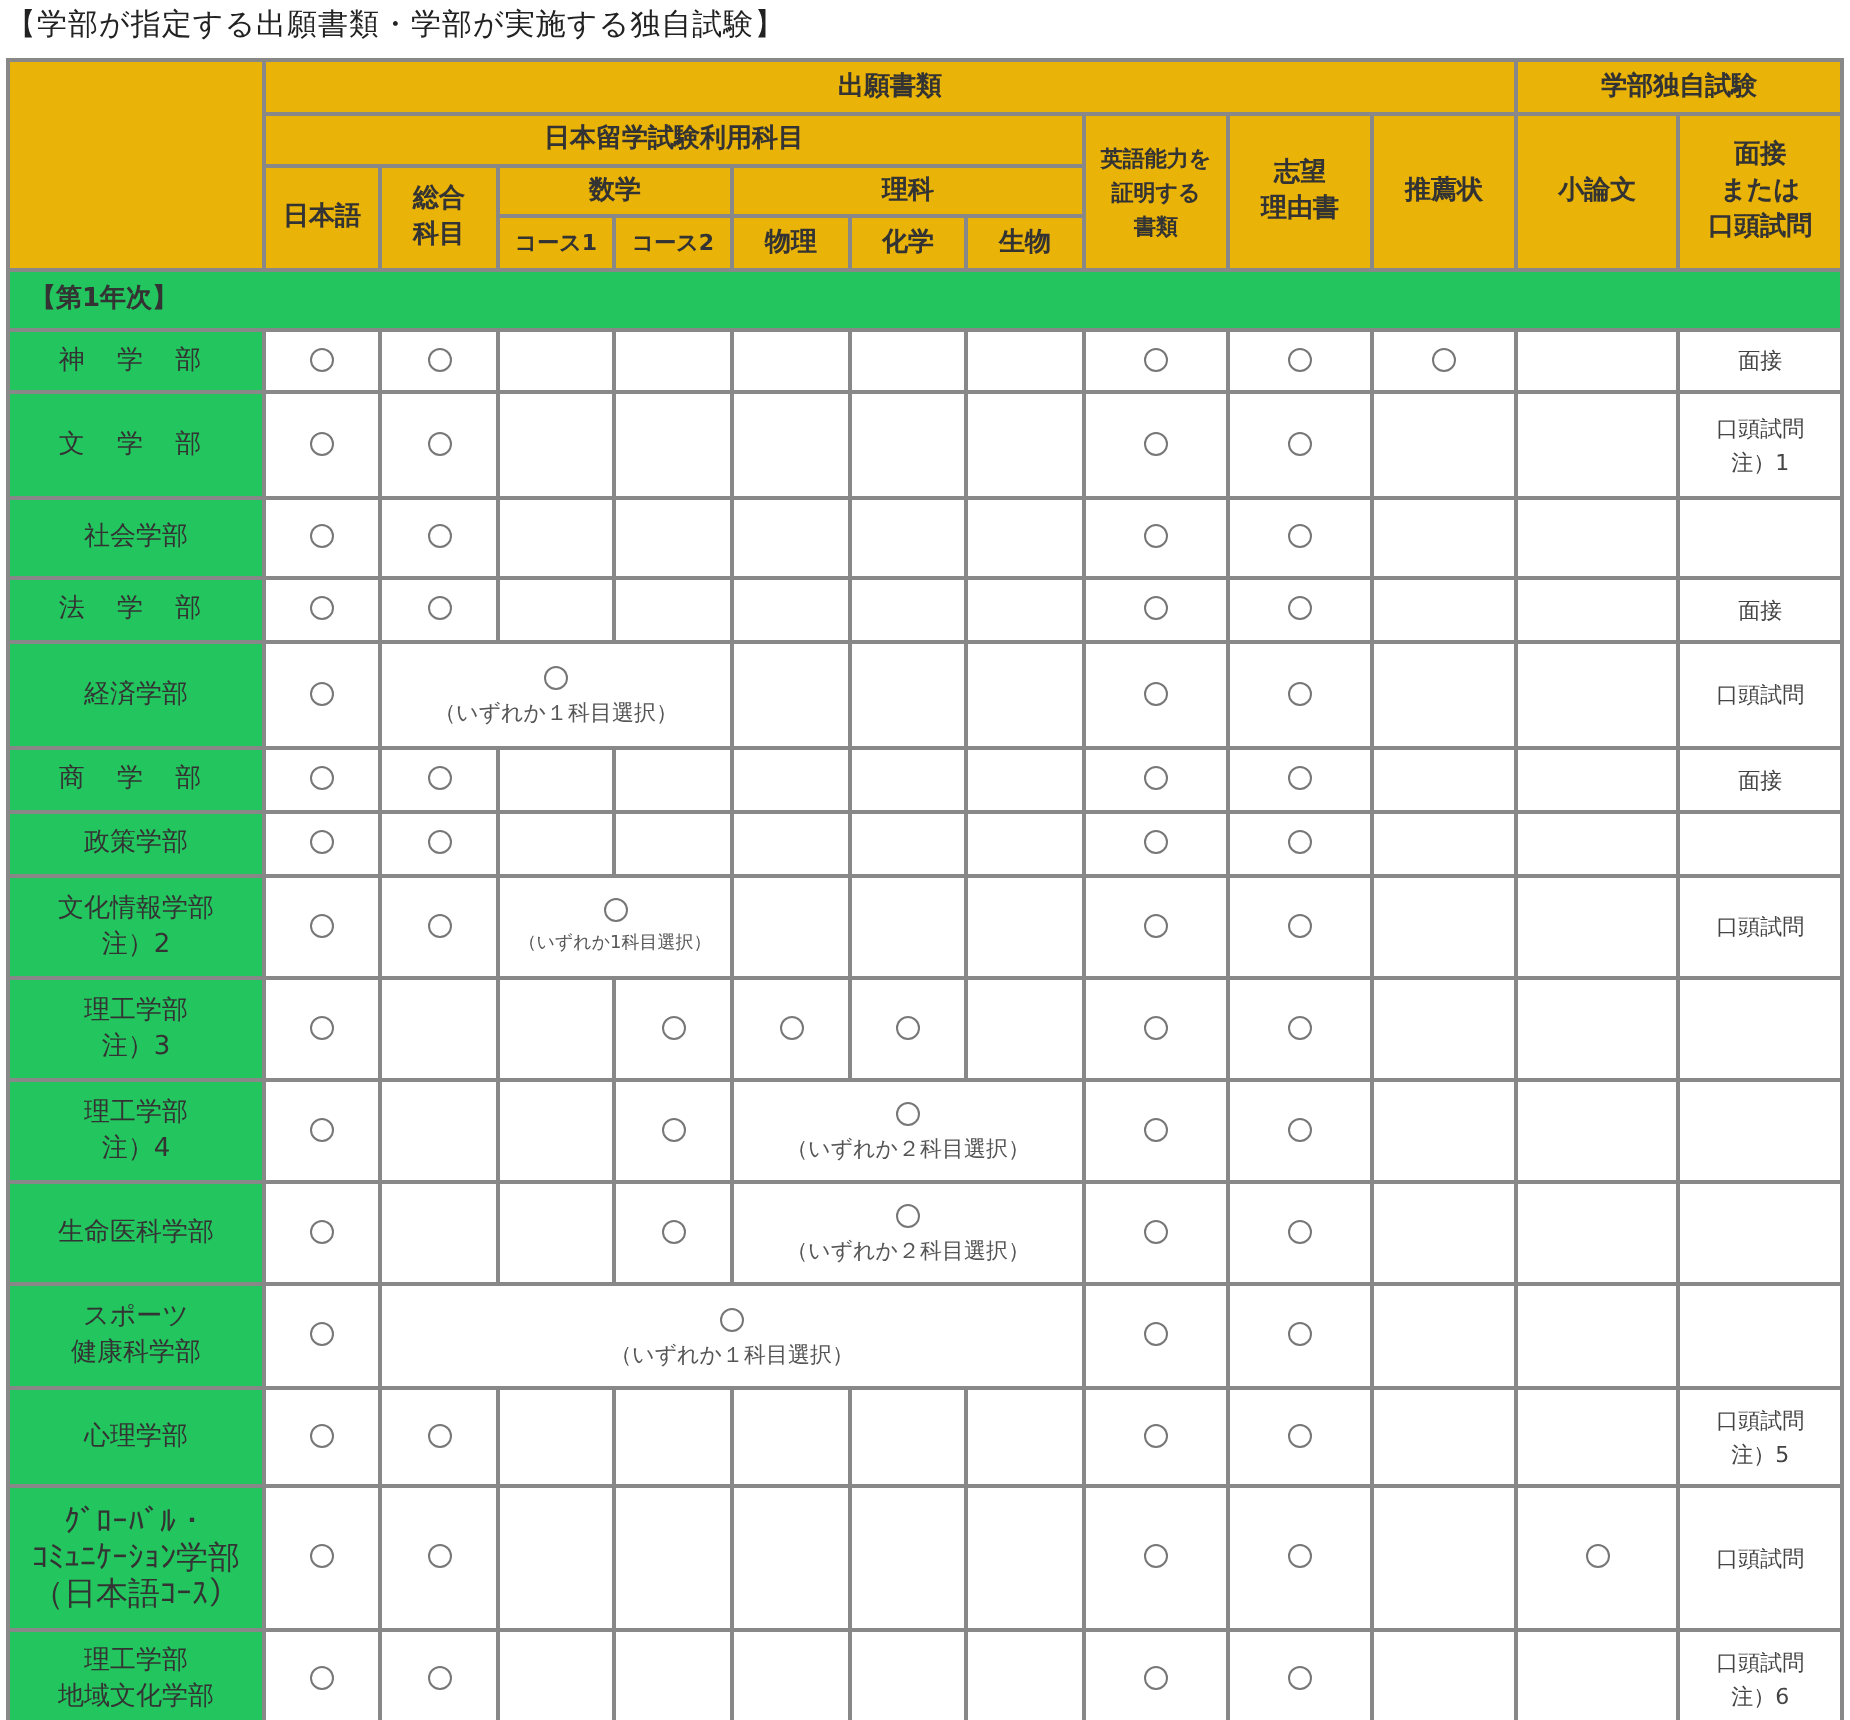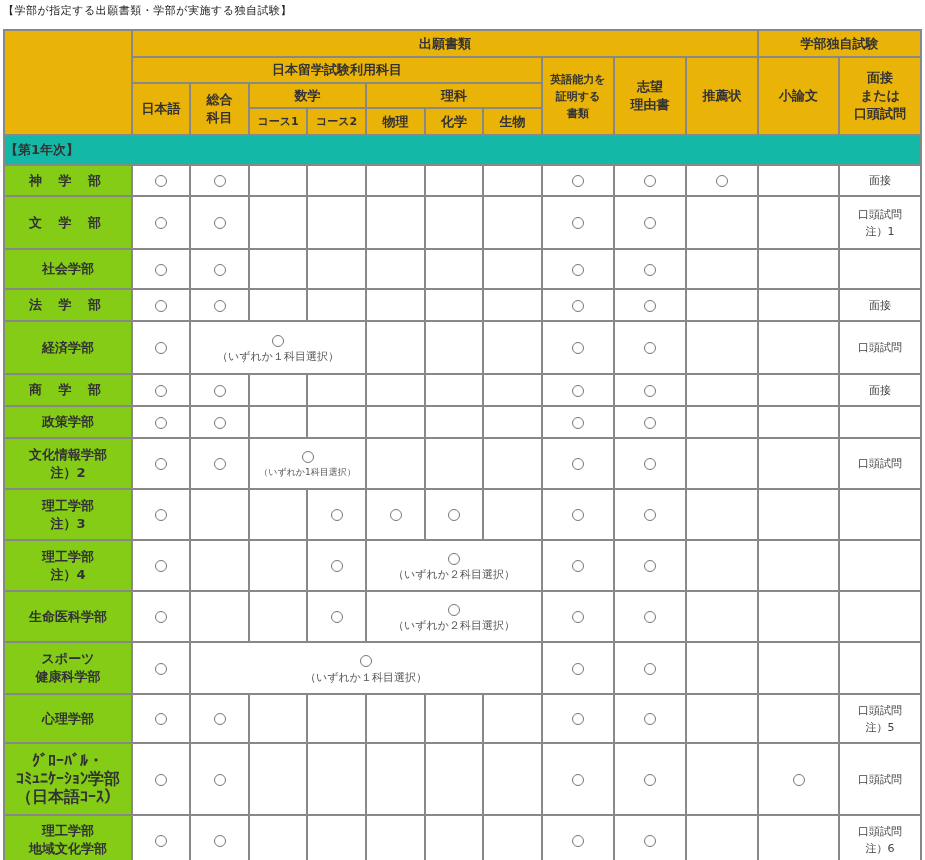--- a/index.html
+++ b/index.html
@@ -1,23 +1,23 @@
 <!DOCTYPE html>
 <html><head>
 <meta charset="utf-8">
 <style>
   html, body { margin:0; padding:0; background:#ffffff; }
   body { width:925px; height:860px; overflow:hidden; font-family:"DejaVu Sans", "Liberation Sans", sans-serif; color:#333; }
-  .title { position:absolute; left:3px; top:3px; font-size:11px; color:#222; letter-spacing:0.5px; white-space:nowrap;text-align:right; }
+  .title { position:absolute; left:3px; top:3px; font-size:15px; color:#222; letter-spacing:0.5px; white-space:nowrap;text-align:right; }
   table { position:absolute; left:3px; top:29px; border-collapse:collapse; table-layout:fixed; width:917px; }
   td, th { border:2px solid #888; padding:0; text-align:center; vertical-align:middle; font-weight:normal; font-size:13px; line-height:18px; overflow:hidden; }
   th { background:#eab308; color:#333; font-weight:bold; }
   th.sub { font-weight:bold; }
-  td.dept { background:#84cc16; font-weight:bold; font-size:13px; color:#333; }
-  td.year { background:#14b8a6; text-align:left; font-weight:bold; font-size:13px; }
+  td.dept { background:#22c55e; font-weight:normal; font-size:13px; color:#333; }
+  td.year { background:#22c55e; text-align:left; padding-left:10px; font-weight:bold; font-size:13px; }
   td.cell { background:#fff; }
   .circle { display:inline-block; width:12px; height:12px; border:1px solid #777; border-radius:50%; box-sizing:border-box; vertical-align:middle; }
   .note { font-size:11px; color:#555; line-height:15px; white-space:nowrap; }
   .note.small { font-size:9px; }
   .exam { font-size:11px; color:#444; line-height:17px; }
   .spaced { letter-spacing:6px; }
   .tiny { font-size:10px; line-height:14px; }
 </style>
 </head>
 <body>

